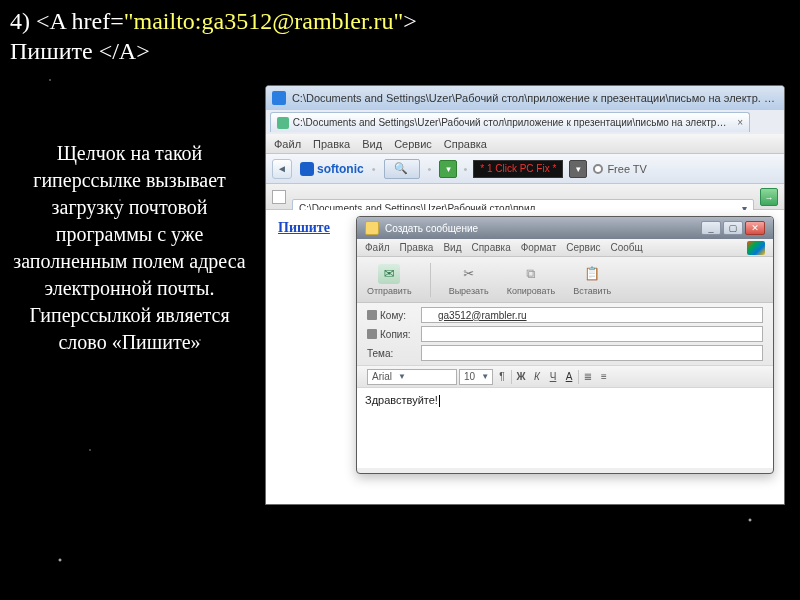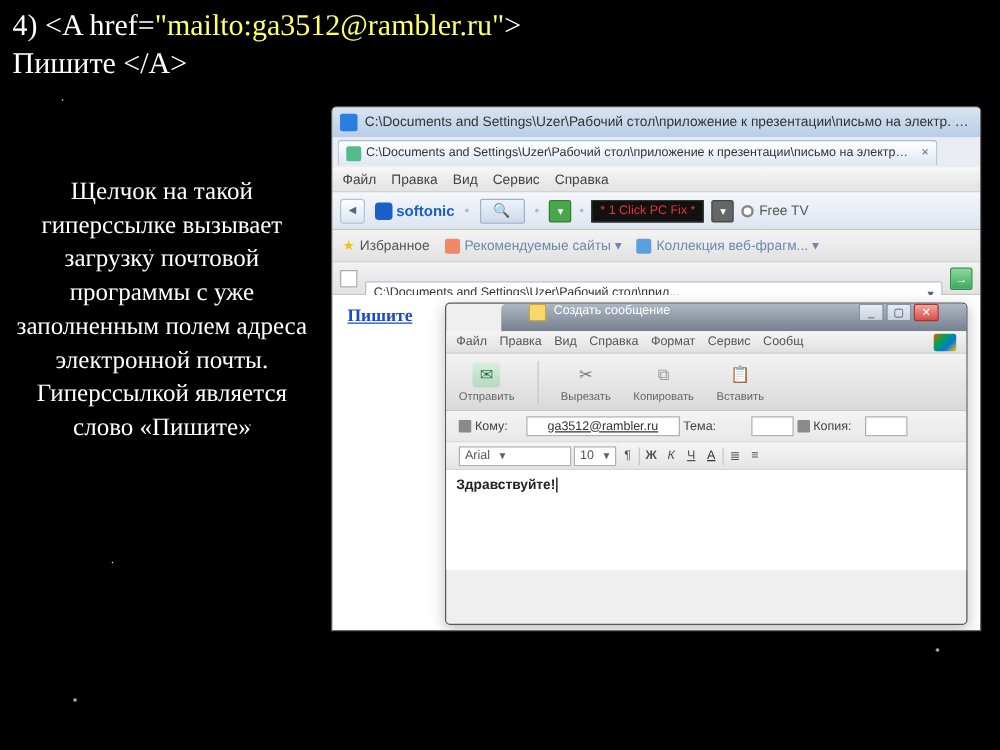--- a/index.html
+++ b/index.html
@@ -66,46 +66,46 @@
 .reclink .bico{ width:12px;height:12px;background:#5aa0e0; border-radius:2px; }
 .br-addrbar { height:26px; background:linear-gradient(#f2f2f2,#e2e2e2); border-bottom:1px solid #c6c6c6; display:flex; align-items:center; gap:6px; padding:0 6px;}
 .pageico { width:14px;height:14px;background:#fff;border:1px solid #aaa; }
 .addr { flex:1; height:20px; border:1px solid #b5c4d7; background:#fff; display:flex; align-items:center; padding:0 6px; font-size:10px; color:#333; border-radius:2px;margin-top:24px; }
 .addr .arw{ margin-left:auto; color:#567;}
 .go { width:18px;height:18px; border:1px solid #2c8e4f; background:linear-gradient(#8ed89a,#3fa85e); border-radius:2px; color:#fff; display:flex;align-items:center;justify-content:center; font-size:9px;}
 .br-page { position:relative; height: calc(100% - 150px); background:#fff; }
 .link { position:absolute; left:12px; top:10px; color:#1749c8; text-decoration:underline; font-family:"Times New Roman",serif; font-size:14px; font-weight:bold; }
 
 .compose { position:absolute; left:90px; top:6px; width:418px; height:258px; border:1px solid #5a5a5a; border-radius:4px; background:#efefef; box-shadow:0 4px 12px rgba(0,0,0,.25); font-size:10px; color:#333; }
-.cw-titlebar { height:22px; background:linear-gradient(#aeb7c3,#76808e); color:#fff; display:flex; gap:6px; padding:0 22px; border-radius:4px 4px 0 0;margin-left:44px; }
+.cw-titlebar { height:22px; background:linear-gradient(#aeb7c3,#76808e); color:#fff; display:flex; align-items:center; gap:6px; padding:0 8px; border-radius:4px 4px 0 0; }
 .cw-titlebar .mico { width:14px; height:14px; background:#f9d76c; border:1px solid #caa83d; border-radius:2px; }
 .cw-titlebar .sysbtns { margin-left:auto; display:flex; gap:2px; }
 .cw-titlebar .sysbtns span { width:20px; height:14px; display:flex; align-items:center; justify-content:center; background:linear-gradient(#e7ecf3,#c8d2df); border:1px solid #8893a3; border-radius:2px; color:#444; font-size:9px; }
 .cw-titlebar .sysbtns .close{ background:linear-gradient(#f6a5a0,#d94f45); color:#fff; border-color:#a13a31;}
 .cw-menubar { height:18px; background:linear-gradient(#f5f5f5,#e0e0e0); border-bottom:1px solid #c6c6c6; display:flex; align-items:center; gap:10px; padding:0 8px; color:#555; font-size:10px; }
 .cw-menubar .logo { margin-left:auto; width:18px;height:14px; background:linear-gradient(135deg,#ff4d00,#00a650 33%,#0078d7 66%,#ffbe00); border-radius:2px; }
 .cw-toolbar { height:46px; background:linear-gradient(#f3f3f3,#d9d9d9); border-bottom:1px solid #c6c6c6; display:flex; align-items:center; gap:18px; padding:0 10px; }
 .cw-tool { display:flex; flex-direction:column; align-items:center; gap:2px; color:#666; font-size:9px; }
 .cw-tool .tic { width:22px; height:20px; border-radius:3px; display:flex;align-items:center;justify-content:center; font-size:13px; }
 .cw-tool.send .tic{ background:linear-gradient(#d9ede0,#b6d9c1); color:#2a7a46;}
 .cw-tool.cut .tic{ color:#777;}
 .cw-tool.copy .tic{ color:#999;}
 .cw-tool.paste .tic{ color:#b8903c;}
 .cw-tool .vline{ width:1px; height:34px; background:#c6c6c6; }
-.cw-fields { padding:4px 10px; border-bottom:1px solid #d6d6d6; display:flex; flex-direction:row; gap:3px; background:linear-gradient(#f4f4f4,#e8e8e8); }
+.cw-fields { padding:4px 10px; border-bottom:1px solid #d6d6d6; display:flex; flex-direction:column; gap:3px; background:linear-gradient(#f4f4f4,#e8e8e8); }
 .cw-row { display:flex; align-items:center; gap:8px; }
 .cw-row .lbl { width:46px; display:flex; align-items:center; gap:3px; color:#444; font-size:10px;}
 .cw-row .lbl .ai{ width:10px;height:10px;background:#8a8a8a;border-radius:1px; }
 .cw-row .inp { flex:1; height:16px; border:1px solid #b0b0b0; background:#fff; font-size:10px; padding:0 16px; display:flex; align-items:center; color:#333; }
 .cw-format { height:22px; display:flex; align-items:center; gap:2px; padding:0 10px; background:linear-gradient(#f6f6f6,#e4e4e4); border-bottom:1px solid #d6d6d6; font-size:10px; color:#555;}
 .cw-format .sel{ height:16px; border:1px solid #b0b0b0; background:#fff; padding:0 4px; display:flex; align-items:center; gap:6px; }
 .cw-format .sel .dd{ color:#567; font-size:8px; }
 .cw-format .ico{ width:14px; text-align:center; }
 .cw-format .sep{ width:1px; height:14px; background:#c6c6c6; }
-.cw-body { flex:1; background:#fff; height:80px; padding:6px 8px; font-family:Arial,sans-serif; font-size:11px; color:#222;font-weight:bold; }
+.cw-body { flex:1; background:#fff; height:80px; padding:6px 8px; font-family:Arial,sans-serif; font-size:11px; color:#222; }
 .cw-body .caret{ display:inline-block; width:1px; height:12px; background:#000; margin-left:1px; vertical-align:middle;}
 </style>
 </head>
 <body>
 
 <div class="slide-title">
   <span>4) </span>
   <span>&lt;A href=</span><span class="mailto">"mailto:ga3512@rambler.ru"</span><span>&gt;</span><br>
   <span>Пишите </span><span>&lt;/A&gt;</span>
 </div>
@@ -146,31 +146,20 @@
       <span class="greenbtn">▾</span>
       <span style="color:#bbb;">•</span>
       <span class="blackbox">* 1 Click PC Fix *</span>
       <span class="greenbtn" style="background:#666;border-color:#444;">▾</span>
       <span class="freetv">
           <span class="dot"></span>
           <span>Free TV</span>
         </span>
     </div>
   </div>
-  <div class="br-toolbar2">
-    <span class="fav"><span class="star">★</span><span>Избранное</span></span>
-    <span class="reclink">
-        <span class="gico"></span>
-        <span>Рекомендуемые сайты ▾</span>
-      </span>
-    <span class="reclink">
-        <span class="bico"></span>
-        <span>Коллекция веб-фрагм... ▾</span>
-      </span>
-  </div>
   <div class="br-addrbar">
     <span class="pageico"></span>
     <div class="addr">
       <span>C:\Documents and Settings\Uzer\Рабочий стол\прил...</span>
       <span class="arw">▾</span>
     </div>
     <span class="go">→</span>
   </div>
   <div class="br-page">
     <a class="link">Пишите</a>
@@ -220,28 +209,28 @@
         <div class="cw-row">
           <span class="lbl">
               <span class="ai"></span>
               <span>Кому:</span>
             </span>
           <div class="inp">
               <span style="text-decoration:underline;">ga3512@rambler.ru</span>
             </div>
         </div>
         <div class="cw-row">
-          <span class="lbl">Тема:</span>
-          <div class="inp"></div>
-        </div>
-        <div class="cw-row">
           <span class="lbl">
               <span class="ai"></span>
               <span>Копия:</span>
             </span>
+          <div class="inp"></div>
+        </div>
+        <div class="cw-row">
+          <span class="lbl">Тема:</span>
           <div class="inp"></div>
         </div>
       </div>
       <div class="cw-format">
         <div class="sel" style="width:90px;">
             <span>Arial</span>
             <span class="dd">▼</span>
           </div>
         <div class="sel" style="width:34px;">
             <span>10</span>

